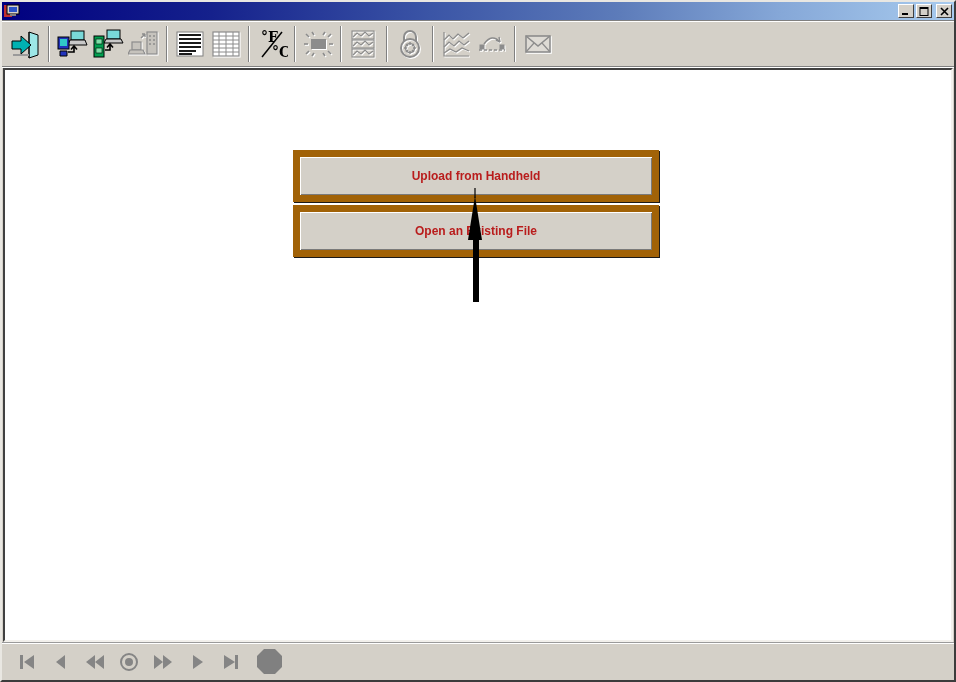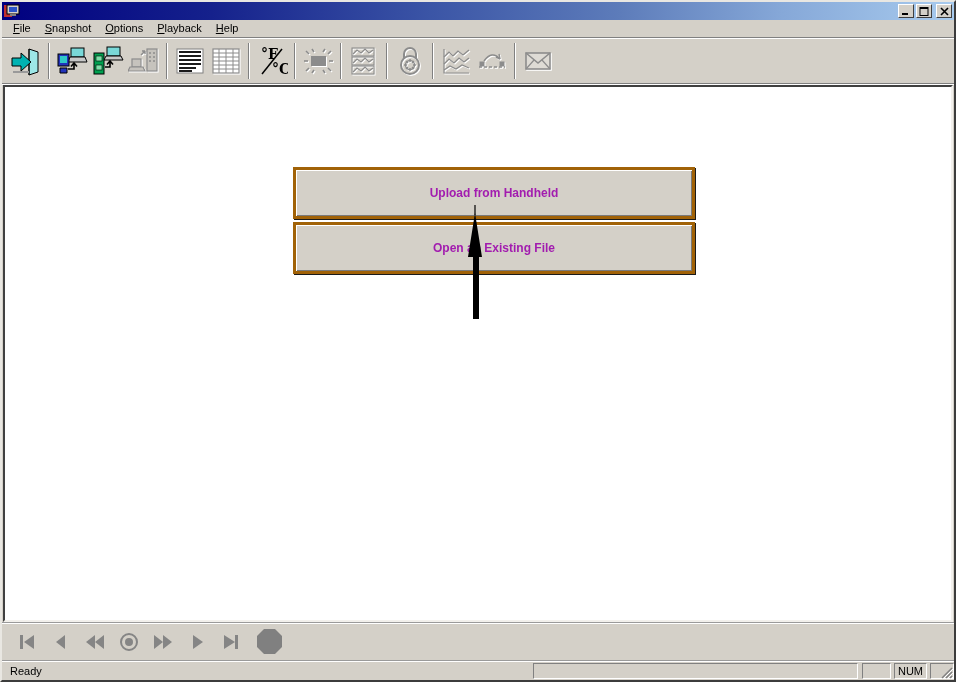--- a/index.html
+++ b/index.html
@@ -46,26 +46,26 @@
   .tsep { width:2px; height:36px; border-left:1px solid #808080; border-right:1px solid #fff; margin:0 4px; }
 
   
   .client {
     flex:1 1 auto; background:#fff; position:relative;
     border:2px solid; border-color:#404040 #f2f0ec #f2f0ec #404040;
     margin:0 1px;
   }
   .btn-stack { position:absolute; left:288px; top:80px; width:366px; }
   .big-button {
-    width:402px; height:52px; margin-bottom:3px;
+    width:366px; height:52px; margin-bottom:3px;
     background:#d4d0c8;
-    border:3px solid #a16207;
+    border:7px solid #a16207;
     box-shadow: inset 1px 1px 0 #ffffff, inset -1px -1px 0 #7a7a7a, 1px 1px 0 #1a1a1a;
     display:flex; align-items:center; justify-content:center;
-    font-size:12px; font-weight:bold; color:#a21caf;
+    font-size:12px; font-weight:bold; color:#b91c1c;
   }
   .pointer-arrow { position:absolute; left:454px; top:118px; }
 
   
   .playbar {
     height:38px; flex:0 0 38px; background:#d4d0c8;
     border-top:1px solid #9a9a9a; box-shadow:inset 0 1px 0 #fff;
     display:flex; align-items:center; padding-left:11px;
   }
   .pbtn { width:28px; height:28px; margin-right:6px; display:flex; align-items:center; justify-content:center; }
@@ -109,27 +109,20 @@
           </svg>
       </div>
       <div class="winbtn close">
         <svg width="9" height="9" viewBox="0 0 9 9">
             <path d="M1 1 L8 8 M8 1 L1 8" stroke="#000" stroke-width="1.6"></path>
           </svg>
       </div>
     </div>
   </div>
 
-  <div class="menubar">
-    <span class="menu-item"><span class="mkey">F</span><span>ile</span></span>
-    <span class="menu-item"><span class="mkey">S</span><span>napshot</span></span>
-    <span class="menu-item"><span class="mkey">O</span><span>ptions</span></span>
-    <span class="menu-item"><span class="mkey">P</span><span>layback</span></span>
-    <span class="menu-item"><span class="mkey">H</span><span>elp</span></span>
-  </div>
 
   <div class="etch"></div>
 
   <div class="toolbar">
 
     <div class="tbtn">
       <svg width="32" height="32" viewBox="0 0 32 32">
         <path d="M19 4 L28 7 L28 27 L19 30 Z" fill="#9de7e7" stroke="#000" stroke-width="1"></path>
         <path d="M19 4 L19 30" stroke="#000" stroke-width="1"></path>
         <rect x="3" y="26" width="16" height="2" fill="#9a9a9a"></rect>
@@ -368,33 +361,14 @@
           <rect x="16" y="5" width="3" height="14" fill="#858585"></rect>
         </svg>
     </div>
     <div class="pbtn" style="margin-left:4px;">
       <svg width="27" height="27" viewBox="0 0 27 27">
           <polygon points="8,1 19,1 26,8 26,19 19,26 8,26 1,19 1,8" fill="#808080"></polygon>
         </svg>
     </div>
   </div>
 
-  <div class="statusbar">
-    <span class="status-msg">Ready</span>
-    <div class="spanel long"></div>
-    <div class="spanel p2"></div>
-    <div class="spanel num">NUM</div>
-    <div class="spanel p3"></div>
-    <svg class="grip" width="13" height="13" viewBox="0 0 13 13">
-      <g stroke="#808080" stroke-width="1.4">
-        <line x1="12" y1="2" x2="2" y2="12"></line>
-          <line x1="12" y1="6" x2="6" y2="12"></line>
-          <line x1="12" y1="10" x2="10" y2="12"></line>
-      </g>
-      <g stroke="#fff" stroke-width="1">
-        <line x1="13" y1="3" x2="3" y2="13"></line>
-          <line x1="13" y1="7" x2="7" y2="13"></line>
-          <line x1="13" y1="11" x2="11" y2="13"></line>
-      </g>
-    </svg>
-  </div>
 
 </div>
 
 </body></html>

